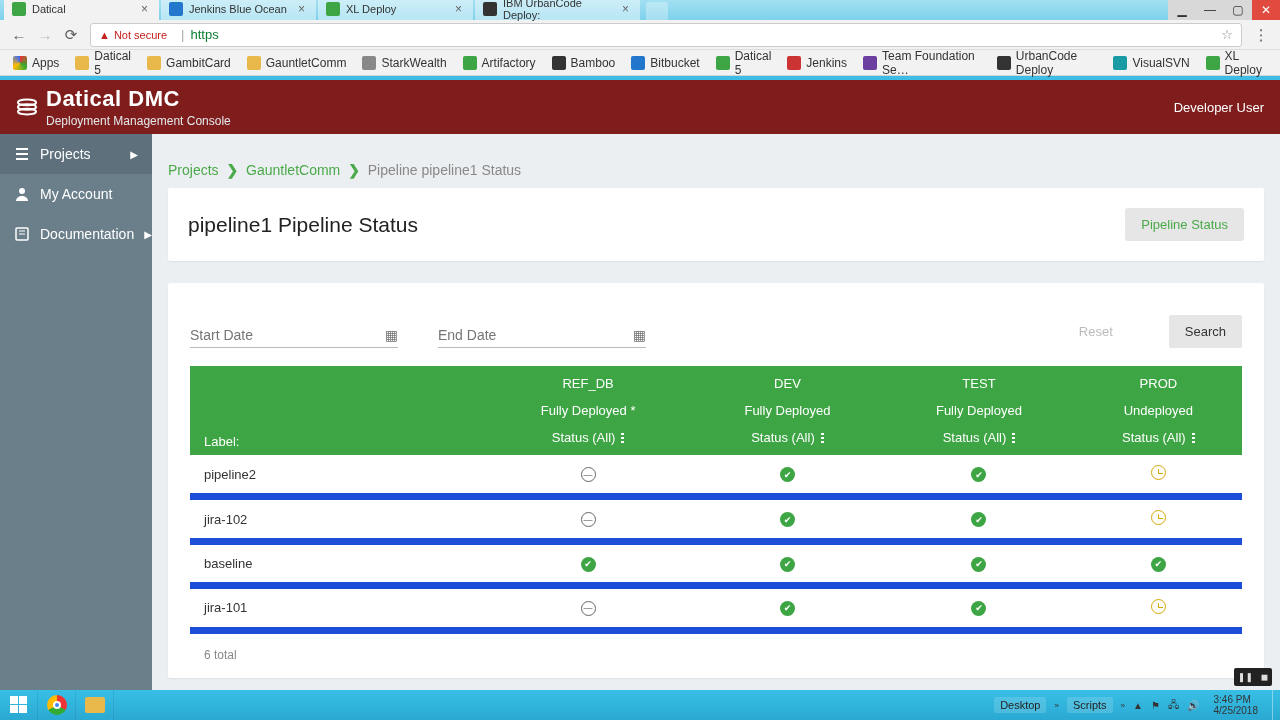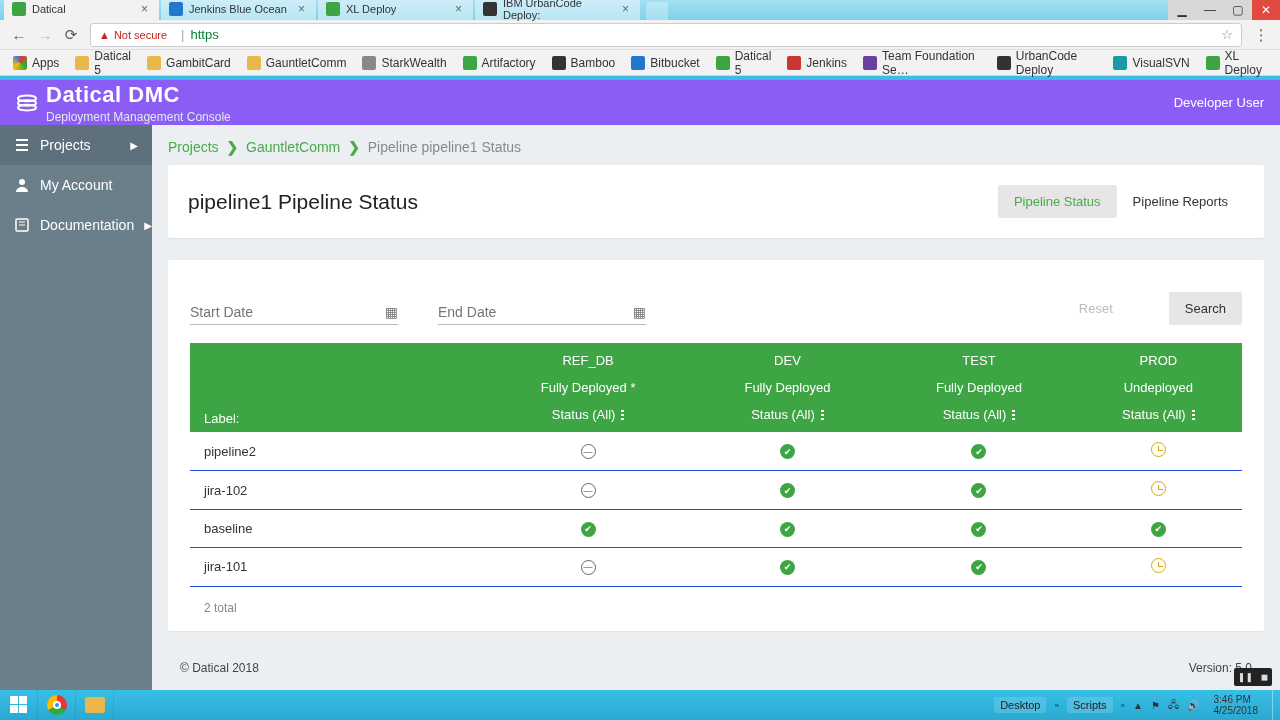--- a/index.html
+++ b/index.html
@@ -27,35 +27,35 @@
 .addr .warn{color:#c5221f;font-size:11px;margin-right:8px;display:flex;align-items:center;gap:4px}
 .addr .sep{color:#aaa;margin:0 6px}
 .addr .star{margin-left:auto;color:#888}
 
 .bmbar{height:26px;background:#f2f2f2;border-bottom:1px solid #d4d4d4;display:flex;align-items:center;padding:0 6px;gap:2px}
 .bm{display:flex;align-items:center;padding:2px 7px;font-size:12px;color:#333;border-radius:3px;gap:5px}
 .bm .ico{width:14px;height:14px;border-radius:2px;flex:none}
 
 
 .app{position:absolute;top:80px;left:0;right:0;bottom:30px;display:flex;flex-direction:column;background:#eceff1}
-.appheader{height:45px;background:#8b5cf6;color:#fff;display:flex;align-items:center;padding:0 16px}
+.appheader{height:54px;background:#7f1d1d;color:#fff;display:flex;align-items:center;padding:0 16px}
 .logo{display:flex;align-items:center;gap:8px}
 .logo-icon{width:22px;height:20px}
 .logo h1{font-size:22px;font-weight:600;letter-spacing:.5px}
 .logo .sub{font-size:12px;color:#e3e8eb;margin-top:2px}
 .devuser{margin-left:auto;font-size:13px}
 
 .appbody{flex:1;display:flex;min-height:0}
 .sidebar{width:152px;background:#6b7f8b;color:#fff;padding-top:0}
 .sbitem{height:40px;display:flex;align-items:center;padding:0 14px;font-size:14px;gap:10px;cursor:pointer}
 .sbitem.active{background:#5d707b}
 .sbitem .chev{margin-left:auto;font-size:10px}
 .sbicon{width:16px;height:16px;flex:none}
 
-.main{flex:1;overflow:auto;padding:0 0 0 0;background:#eceff1}
+.main{flex:1;overflow:auto;padding:14px 0 0 0;background:#eceff1}
 .crumbs{padding:14px 16px 10px;font-size:14px}
 .crumbs a{color:#4aaa4a;text-decoration:none}
 .crumbs .sep{color:#4aaa4a;margin:0 4px;font-weight:bold}
 .crumbs .cur{color:#888}
 
 .card{background:#fff;margin:0 16px 22px 16px;border-radius:2px;box-shadow:0 1px 2px rgba(0,0,0,.06)}
 .cardhead{display:flex;align-items:center;padding:20px 20px}
 .cardhead h2{font-size:21px;font-weight:500;color:#222}
 .tabbtns{margin-left:auto;display:flex;gap:0}
 .tabbtn{padding:9px 16px;font-size:13px;border:none;background:transparent;color:#333;cursor:pointer}
@@ -69,21 +69,21 @@
 .btn{padding:9px 16px;font-size:13px;border:none;cursor:pointer;border-radius:2px}
 .btn.reset{background:transparent;color:#bbb;margin-left:auto}
 .btn.search{background:#e6e6e6;color:#333}
 
 table.grid{width:calc(100% - 44px);margin:0 22px 8px;border-collapse:collapse;font-size:13px}
 .grid thead{background:#3ea544;color:#fff}
 .grid thead th{padding:6px 10px;font-weight:500;text-align:center}
 .grid thead tr.h1 th{padding-top:10px}
 .grid thead tr.h3 th{padding-bottom:10px}
 .grid thead th.lbl{text-align:left;padding-left:14px;vertical-align:bottom}
-.grid tbody td{padding:10px 10px;border-bottom:1px solid #1d4ed8;text-align:center;color:#333}
+.grid tbody td{padding:10px 10px;border-bottom:7px solid #1d4ed8;text-align:center;color:#333}
 .grid tbody td.lbl{text-align:left;padding-left:14px}
 .statuswrap{display:inline-flex;align-items:center;gap:6px}
 .kebab{display:inline-block;width:3px;height:12px;background:radial-gradient(circle,#fff 1.2px,transparent 1.3px) 0 0/3px 4px}
 
 .total{padding:6px 36px 16px;font-size:12px;color:#888}
 
 .footer{display:flex;padding:8px 28px 4px;font-size:12px;color:#444}
 .footer .ver{margin-left:auto}
 
 
@@ -263,21 +263,20 @@
         <a>GauntletComm</a>
         <span class="sep">❯</span>
         <span class="cur">Pipeline pipeline1 Status</span>
       </div>
 
       <div class="card">
         <div class="cardhead">
           <h2>pipeline1 Pipeline Status</h2>
           <div class="tabbtns">
             <button class="tabbtn active">Pipeline Status</button>
-            <button class="tabbtn">Pipeline Reports</button>
           </div>
         </div>
       </div>
 
       <div class="card">
         <div class="filters">
           <div class="fld date">
             <input placeholder="Start Date" style="">
             <span>▦</span>
           </div>
@@ -347,21 +346,21 @@
               </tr>
               <tr>
                 <td class="lbl">jira-101</td>
                 <td><span class="st dash">—</span></td>
                 <td><span class="st ok">✔</span></td>
                 <td><span class="st ok">✔</span></td>
                 <td><span class="st clock"></span></td>
               </tr>
             </tbody>
         </table>
-        <div class="total">2 total</div>
+        <div class="total">6 total</div>
       </div>
 
       <div class="footer">
         <span>© Datical 2018</span>
         <span class="ver">Version: 5.0</span>
       </div>
     </div>
   </div>
 </div>
 

